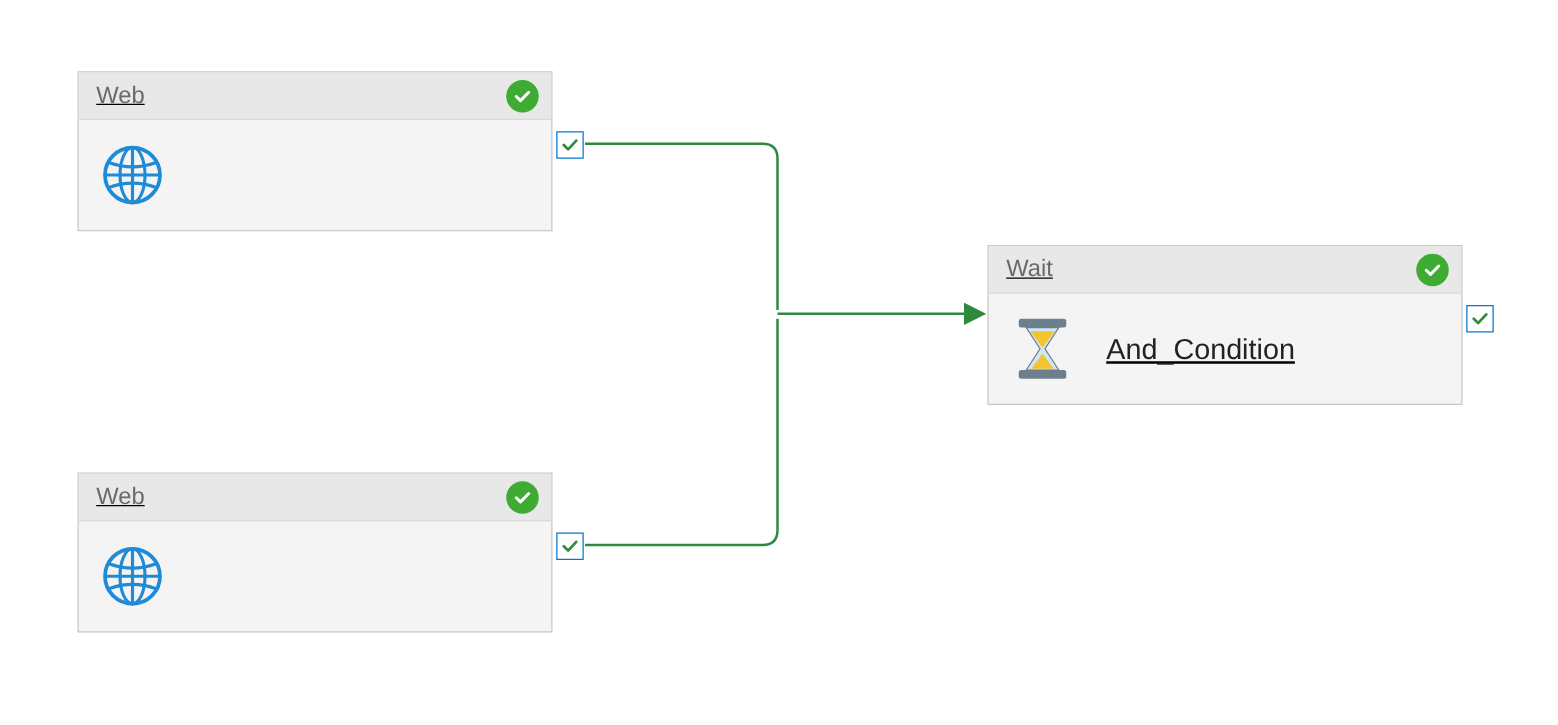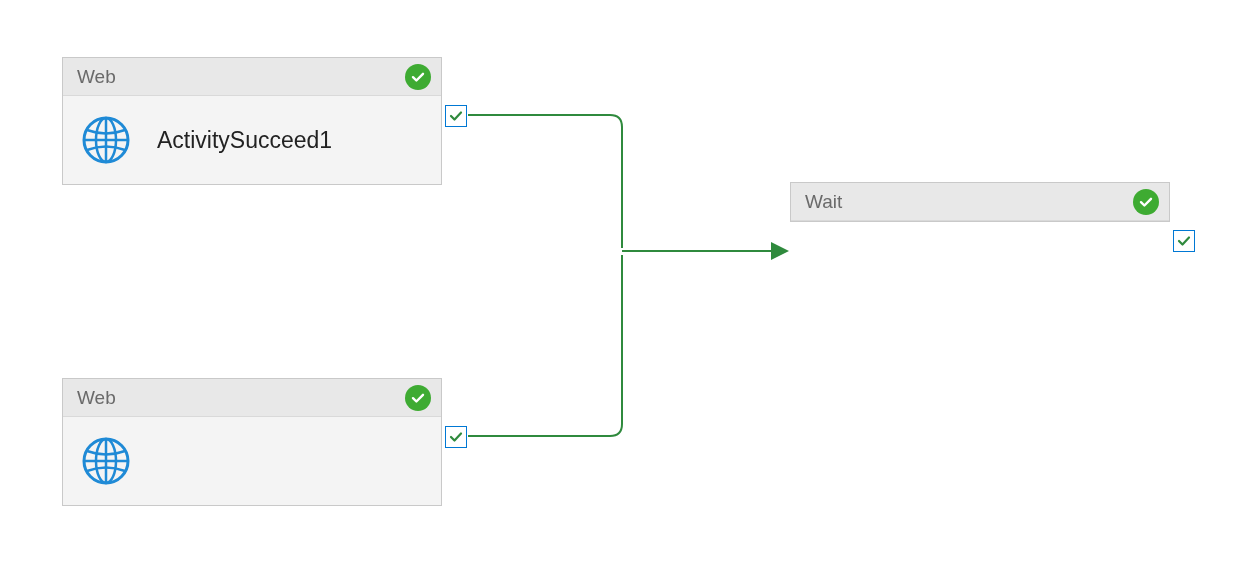--- a/index.html
+++ b/index.html
@@ -24,20 +24,21 @@
     height: 580px;
     pointer-events: none;
   }
 
   .node {
     position: absolute;
     width: 380px;
     border: 1px solid #c9c9c9;
     background: #f4f4f4;
     box-sizing: border-box;
+    text-decoration: underline;
   }
   .node-header {
     height: 38px;
     background: #e8e8e8;
     border-bottom: 1px solid #d9d9d9;
     display: flex;
     align-items: center;
     padding: 0 10px 0 14px;
     box-sizing: border-box;
   }
@@ -124,21 +125,20 @@
       <span class="node-icon">
         <svg width="50" height="50" viewBox="0 0 50 50">
           <circle cx="25" cy="25" r="22" fill="none" stroke="#1f8ad6" stroke-width="3"></circle>
           <ellipse cx="25" cy="25" rx="10" ry="22" fill="none" stroke="#1f8ad6" stroke-width="2.5"></ellipse>
           <line x1="3" y1="25" x2="47" y2="25" stroke="#1f8ad6" stroke-width="2.5"></line>
           <path d="M6 15 Q25 22 44 15" fill="none" stroke="#1f8ad6" stroke-width="2.5"></path>
           <path d="M6 35 Q25 28 44 35" fill="none" stroke="#1f8ad6" stroke-width="2.5"></path>
           <line x1="25" y1="3" x2="25" y2="47" stroke="#1f8ad6" stroke-width="2.5"></line>
         </svg>
       </span>
-      <span class="node-title">ActivitySucceed1</span>
     </div>
 
     <div class="port" style="left:382px; top:47px;">
       <svg width="14" height="14" viewBox="0 0 14 14">
           <path d="M2 7 L5.5 10.5 L12 3.5" fill="none" stroke="#2f8a3d" stroke-width="2.2" stroke-linecap="round" stroke-linejoin="round"></path>
         </svg>
     </div>
   </div>
 
   <div class="node" style="left:62px; top:378px;">
@@ -162,29 +162,46 @@
         </svg>
       </span>
     </div>
     <div class="port" style="left:382px; top:47px;">
       <svg width="14" height="14" viewBox="0 0 14 14">
           <path d="M2 7 L5.5 10.5 L12 3.5" fill="none" stroke="#2f8a3d" stroke-width="2.2" stroke-linecap="round" stroke-linejoin="round"></path>
         </svg>
     </div>
   </div>
 
-  <div class="node" style="left:790px; top:182px;">
+  <div class="node" style="left:790px; top:196px;">
     <div class="node-header">
       <span class="node-header-label">Wait</span>
       <span class="status-badge">
         <svg width="16" height="16" viewBox="0 0 16 16">
             <path d="M3 8.2 L6.4 11.5 L13 4.8" fill="none" stroke="#ffffff" stroke-width="2.4" stroke-linecap="round" stroke-linejoin="round"></path>
           </svg>
       </span>
     </div>
+    <div class="node-body">
+      <span class="node-icon">
+        <svg width="46" height="52" viewBox="0 0 46 52">
+
+          <rect x="4" y="2" width="38" height="7" rx="2" fill="#6d7f8b"></rect>
+
+          <rect x="4" y="43" width="38" height="7" rx="2" fill="#6d7f8b"></rect>
+
+          <path d="M10 9 L36 9 L25 26 L36 43 L10 43 L21 26 Z" fill="#cfe7f5" stroke="#6d7f8b" stroke-width="1"></path>
+
+          <path d="M13 12 L33 12 L23 25 Z" fill="#f4c430"></path>
+
+          <path d="M14 42 L32 42 L23 30 Z" fill="#f4c430"></path>
+        </svg>
+      </span>
+      <span class="node-title">And_Condition</span>
+    </div>
     <div class="port" style="left:382px; top:47px;">
       <svg width="14" height="14" viewBox="0 0 14 14">
           <path d="M2 7 L5.5 10.5 L12 3.5" fill="none" stroke="#2f8a3d" stroke-width="2.2" stroke-linecap="round" stroke-linejoin="round"></path>
         </svg>
     </div>
   </div>
 
 </div>
 
 </body></html>

